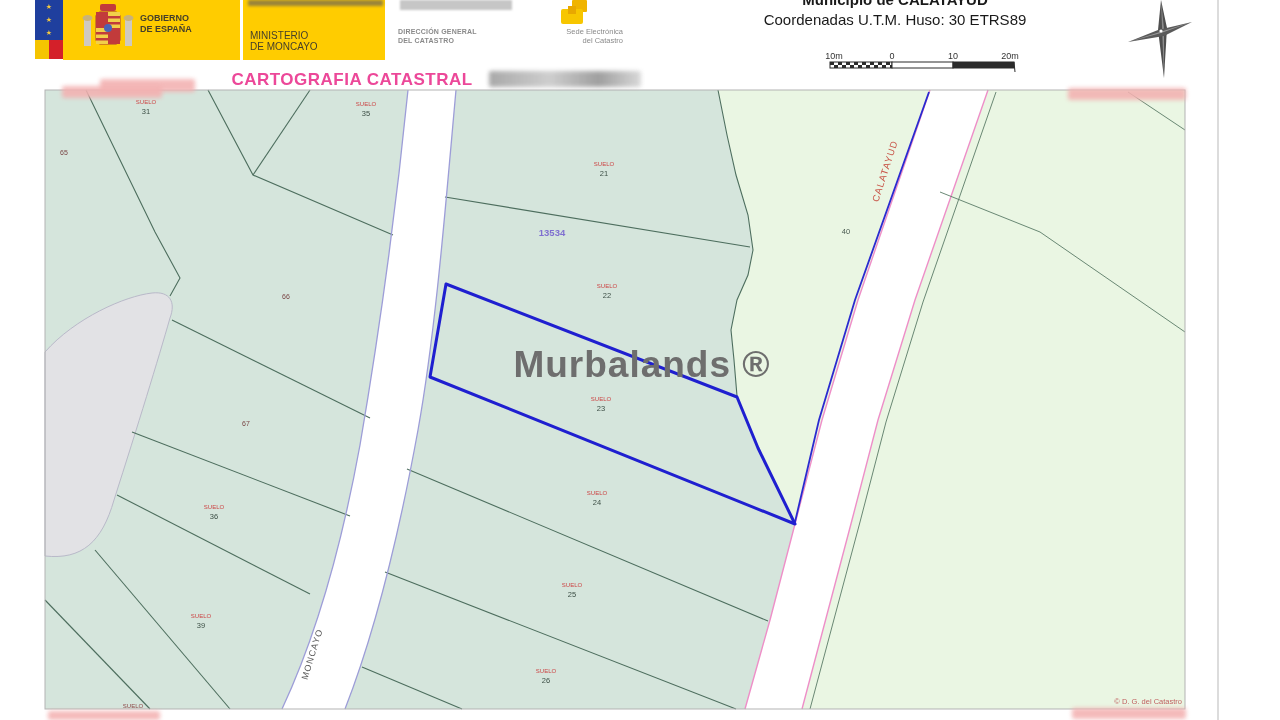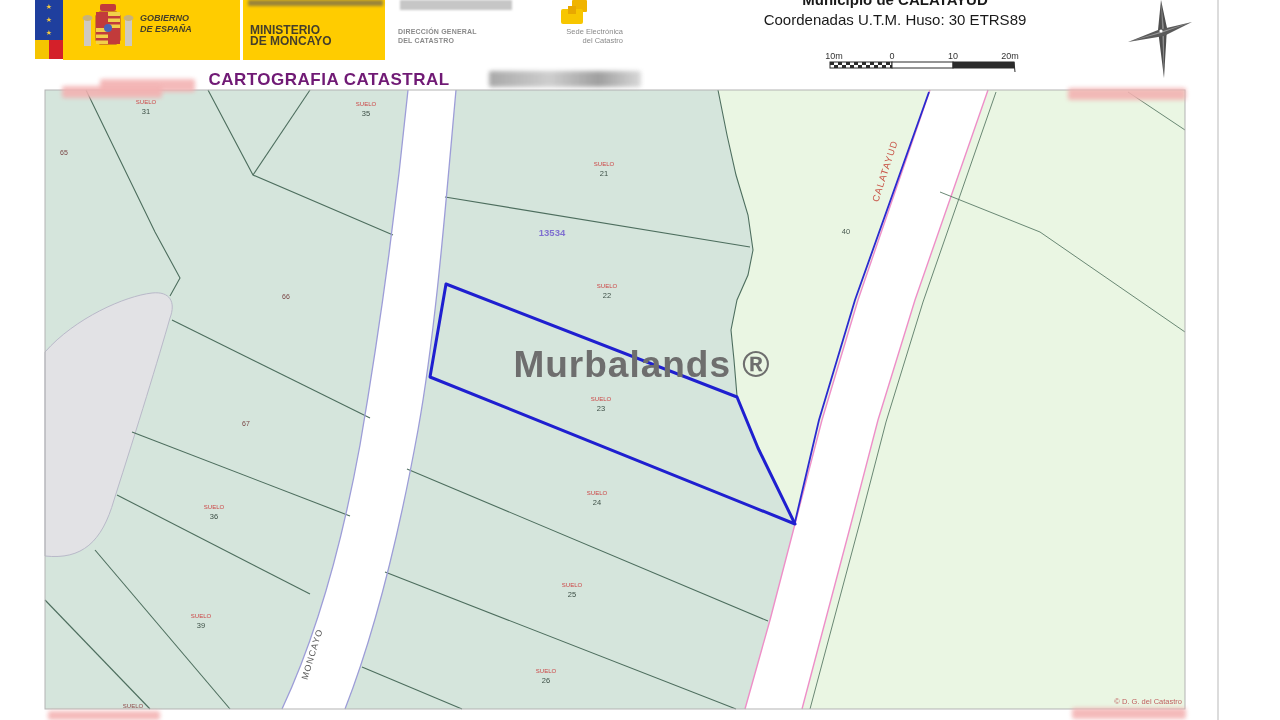--- a/index.html
+++ b/index.html
@@ -5,28 +5,28 @@
   html,body{margin:0;padding:0;background:#fff;}
   .page{position:relative;width:1280px;height:720px;background:#fff;overflow:hidden;
         font-family:"Liberation Sans",sans-serif;}
   .abs{position:absolute;}
   
   .flag-blue{left:35px;top:0;width:28px;height:40px;background:#1f3f9e;color:#f5c940;font-size:7px;line-height:13px;text-align:center;}
   .flag-yellow{left:35px;top:40px;width:14px;height:19px;background:#f5c400;}
   .flag-red{left:49px;top:40px;width:14px;height:19px;background:#d42029;}
   .gob-box{left:63px;top:0;width:322px;height:60px;background:#ffcc00;}
   .gob-divider{left:240px;top:0;width:3px;height:60px;background:#fff;}
-  .gob-text{left:140px;top:13px;width:100px;font-size:9px;font-weight:bold;color:#453f2a;line-height:11px;font-style:italic;}
-  .min-text{left:250px;top:25px;width:120px;font-size:12px;font-weight:bold;color:#453f2a;line-height:10.5px;}
+  .gob-text{left:140px;top:13px;width:100px;font-size:9px;font-weight:bold;color:#453f2a;line-height:11px;}
+  .min-text{left:250px;top:31px;width:120px;font-size:10px;font-weight:normal;color:#453f2a;line-height:10.5px;}
   .dgc-text{left:398px;top:27px;width:105px;font-size:7px;font-weight:bold;color:#8a8a8a;line-height:9px;letter-spacing:.2px;}
   .sede-text{left:518px;top:27px;width:105px;font-size:7.5px;color:#8a8a8a;line-height:9px;text-align:right;}
   .municipio{left:745px;top:-9px;width:300px;text-align:center;font-size:15px;font-weight:bold;color:#1a1a1a;}
   .coords{left:745px;top:11px;width:300px;text-align:center;font-size:15px;color:#1a1a1a;}
   .escala{left:745px;top:31px;width:300px;text-align:center;font-size:15px;font-weight:bold;color:#1a1a1a;}
-  .title{left:189px;top:70px;width:280px;text-align:center;font-size:17px;font-weight:bold;color:#701a75;letter-spacing:.5px;}
+  .title{left:212px;top:70px;width:280px;text-align:center;font-size:17px;font-weight:bold;color:#ec4899;letter-spacing:.5px;}
   
   .redact-pink{background:#f3b1b1;filter:blur(2px);opacity:.88;border-radius:2px;}
   .redact-gray{background:linear-gradient(90deg,#9a9a9a,#c6c6c6 40%,#8f8f8f 72%,#d2d2d2);filter:blur(2px);opacity:.85;border-radius:2px;}
   .redact-darkstrip{background:#6e6554;filter:blur(1.5px);opacity:.7;}
   .redact-graybar{background:#c6c6c6;filter:blur(1px);}
   svg{display:block;}
   svg text{font-family:"Liberation Sans",sans-serif;}
   .z1{z-index:1}.z2{z-index:2}.z3{z-index:3}.z4{z-index:4}
 </style>
 </head>

